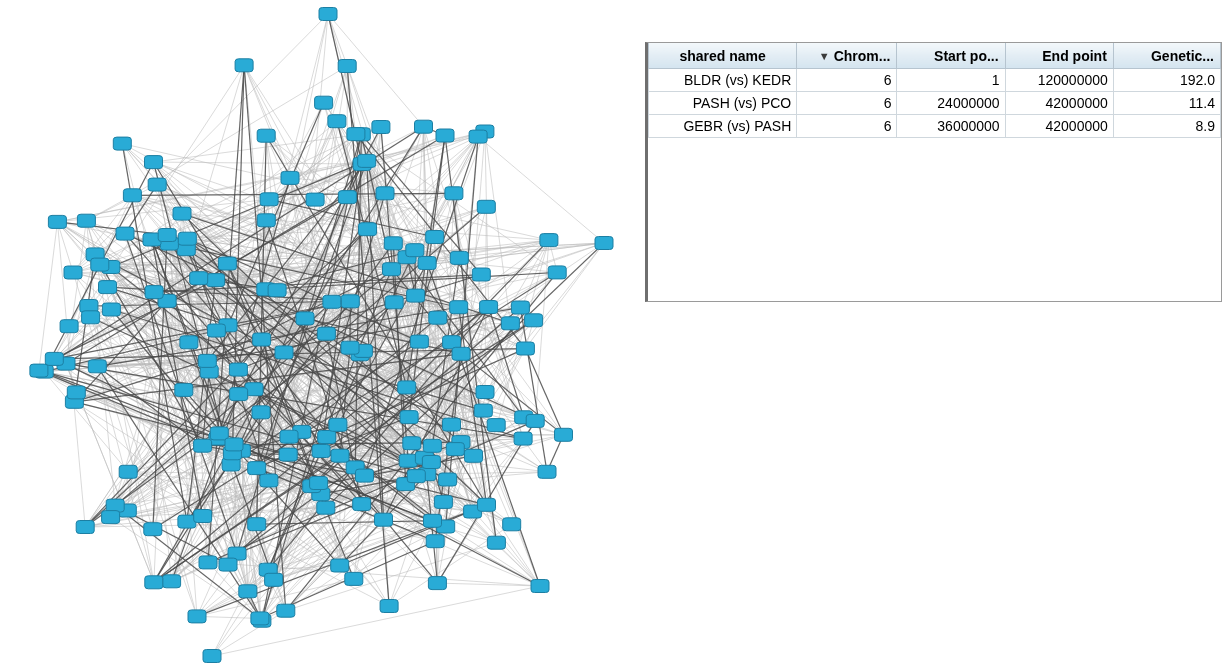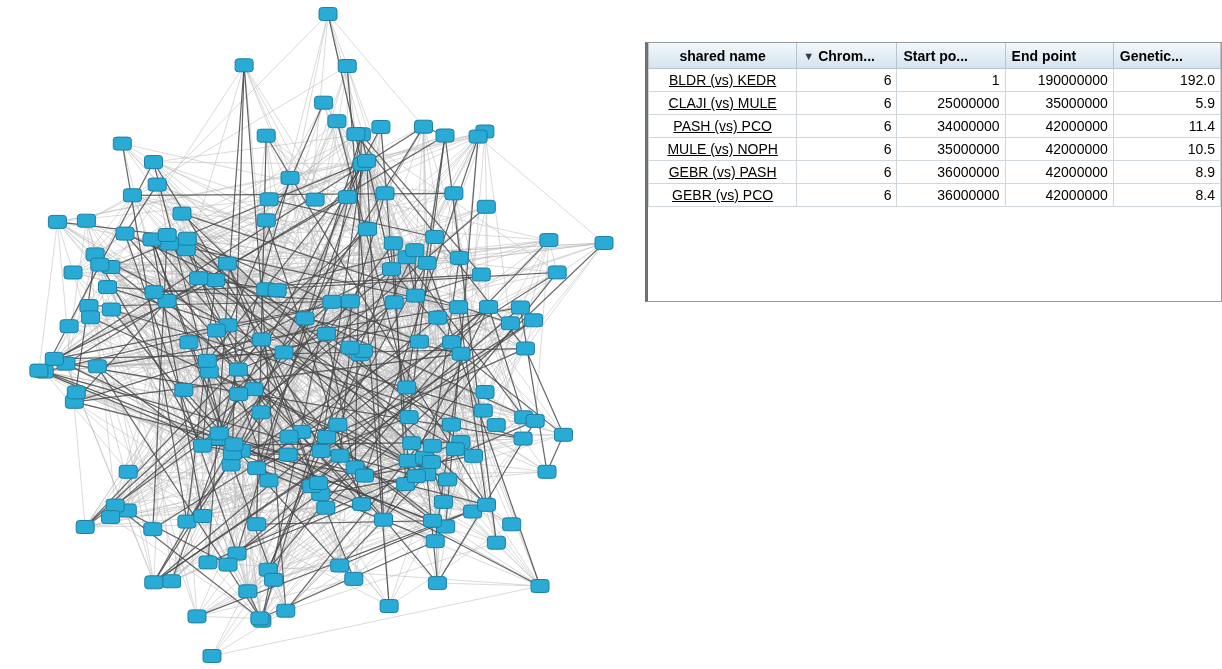--- a/index.html
+++ b/index.html
@@ -56,35 +56,35 @@
   table.grid th {
     background: linear-gradient(to bottom, #f3f8fb 0%, #e3edf4 50%, #d4e4ef 100%);
     border: 1px solid #b6c4cf;
     border-top: none;
     height: 25px;
     font-weight: bold;
     font-size: 14px;
     padding: 0 6px;
     white-space: nowrap;
     overflow: hidden;
-    text-align: left;
+    text-align: right;
     position: relative;
   }
   table.grid th.left { text-align: center; }
   table.grid td {
     border: 1px solid #cfd7dd;
     height: 22px;
     padding: 0 5px;
     white-space: nowrap;
     overflow: hidden;
     background: #ffffff;
     font-size: 14px;
   }
   td.num { text-align: right; }
-  td.name { text-align: center; text-decoration: underline; }
+  td.name { text-align: right; }
   .filter-icon {
     display: inline-block;
     margin-right: 4px;
     font-size: 11px;
     color: #3a3a3a;
     transform: translateY(-1px);
   }
   .hdr-inner { display: inline-block; }
 </style>
 </head>
@@ -1767,56 +1767,35 @@
             <th>
               <span class="hdr-inner">Genetic...</span>
             </th>
           </tr>
         </thead>
         <tbody id="table-body">
             <tr>
               <td class="name">BLDR (vs) KEDR</td>
               <td class="num">6</td>
               <td class="num">1</td>
-              <td class="num">190000000</td>
+              <td class="num">120000000</td>
               <td class="num">192.0</td>
-            </tr>
-            <tr>
-              <td class="name">CLAJI (vs) MULE</td>
-              <td class="num">6</td>
-              <td class="num">25000000</td>
-              <td class="num">35000000</td>
-              <td class="num">5.9</td>
             </tr>
             <tr>
               <td class="name">PASH (vs) PCO</td>
               <td class="num">6</td>
-              <td class="num">34000000</td>
+              <td class="num">24000000</td>
               <td class="num">42000000</td>
               <td class="num">11.4</td>
-            </tr>
-            <tr>
-              <td class="name">MULE (vs) NOPH</td>
-              <td class="num">6</td>
-              <td class="num">35000000</td>
-              <td class="num">42000000</td>
-              <td class="num">10.5</td>
             </tr>
             <tr>
               <td class="name">GEBR (vs) PASH</td>
               <td class="num">6</td>
               <td class="num">36000000</td>
               <td class="num">42000000</td>
               <td class="num">8.9</td>
-            </tr>
-            <tr>
-              <td class="name">GEBR (vs) PCO</td>
-              <td class="num">6</td>
-              <td class="num">36000000</td>
-              <td class="num">42000000</td>
-              <td class="num">8.4</td>
             </tr>
           </tbody>
       </table>
     </div>
 
   </div>
 </div>
 
 </body></html>

